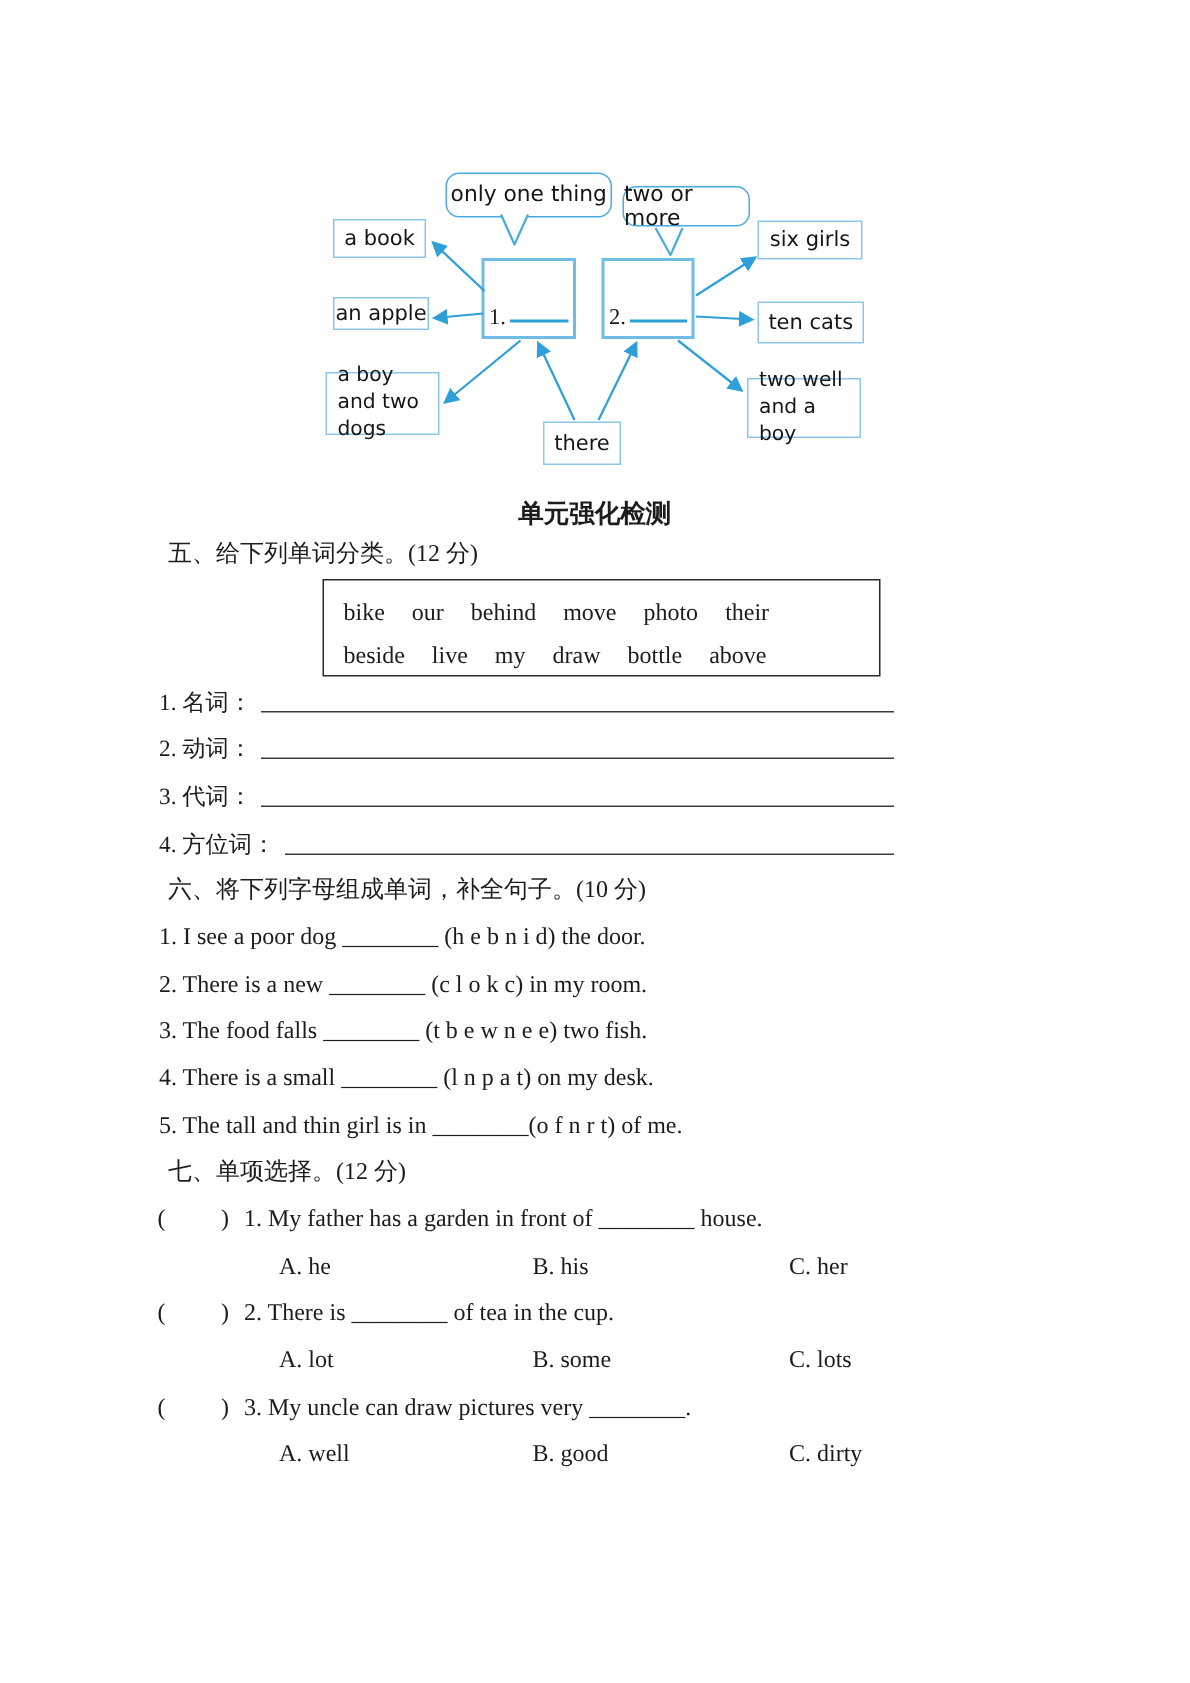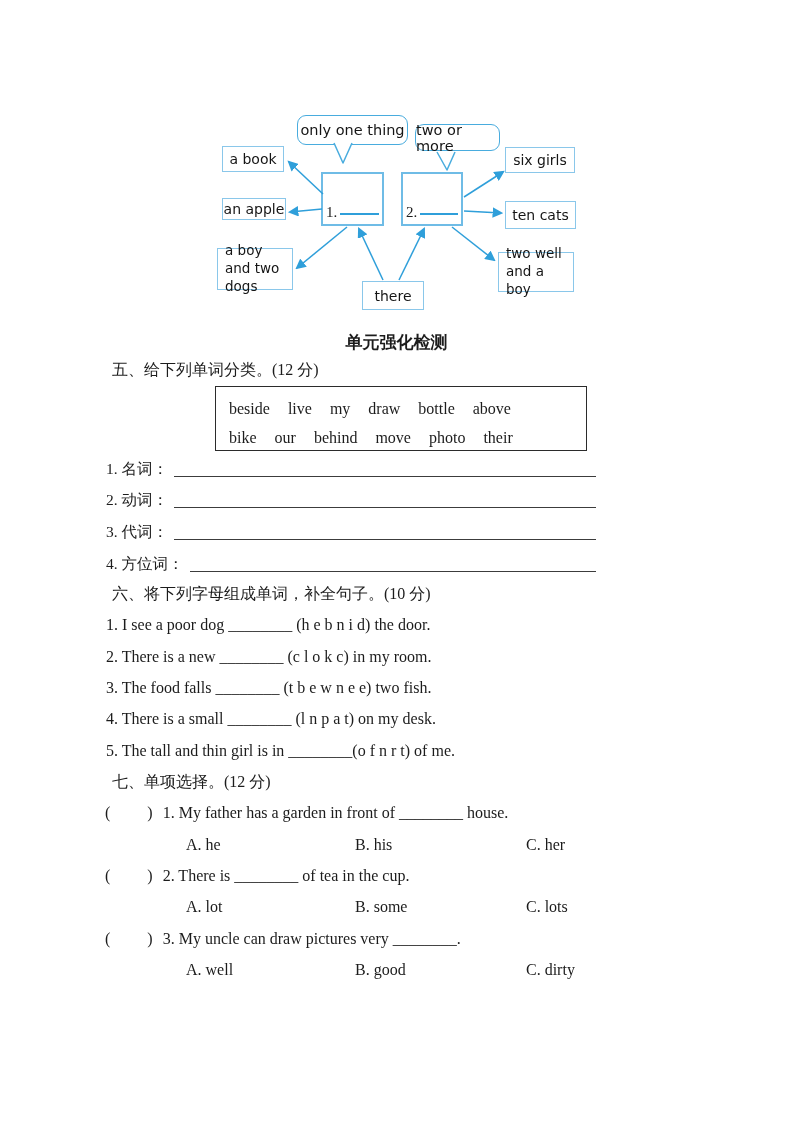--- a/index.html
+++ b/index.html
@@ -35,21 +35,21 @@
     font-size: 13.5px; line-height: 1.32;
     justify-content: flex-start; align-items: center;
     padding-left: 7px; text-align: left;
   }
   .box-a-book   { left: 222px; top: 146px; width: 62px; height: 26px; }
   .box-an-apple { left: 222px; top: 198px; width: 64px; height: 22px; }
   .box-boy-dogs { left: 217px; top: 248px; width: 76px; height: 42px; }
   .box-six-girls{ left: 505px; top: 147px; width: 70px; height: 26px; }
   .box-ten-cats { left: 505px; top: 201px; width: 71px; height: 28px; }
   .box-dogs-boy { left: 498px; top: 252px; width: 76px; height: 40px; }
-  .box-there    { left: 362px; top: 281px; width: 62px; height: 29px; }
+  .box-there    { left: 362px; top: 281px; width: 52px; height: 29px; }
 
   .bubble {
     border: 1.5px solid #49acde;
     border-radius: 9px;
     display: flex; align-items: center; justify-content: center;
     font-size: 14.5px; font-weight: 500;
   }
   .bubble-singular { left: 297px; top: 115px; width: 111px; height: 30px; }
   .bubble-plural   { left: 415px; top: 124px; width: 85px;  height: 27px; }
 
@@ -74,21 +74,21 @@
   .sec-head { left: 112px; }
   .item-row { left: 106px; }
 
   .wordbank {
     position: absolute; left: 215px; top: 386px; width: 372px; height: 65px;
     border: 1px solid #2b2b2b;
     padding: 7px 0 0 13px;
   }
   .wb-row { display: flex; gap: 18px; height: 29px; align-items: center; font-size: 16px; }
 
-  .blank-row { display: flex; width: 490px; align-items: flex-end; }
+  .blank-row { display: flex; width: 490px; align-items: flex-start; }
   .blank-row .lbl { font-size: 15.5px; white-space: nowrap; }
   .blank-row .fill-line {
     flex: 1; border-bottom: 1px solid #3c3c3c;
     margin: 0 0 2px 6px; height: 16px;
   }
 
   .paren-gap { display: inline-block; width: 37px; }
   .stem { margin-left: 10px; }
   .opts-row { position: absolute; left: 0; width: 793px; font-size: 16px; line-height: 20px; }
   .optA { position: absolute; left: 186px; }
@@ -140,35 +140,35 @@
       <span class="slot-line"></span>
     </div>
   </div>
 
   <div class="doc-title">单元强化检测</div>
 
   <div class="row sec-head" style="top:360px">五、给下列单词分类。(12 分)</div>
 
   <div class="wordbank">
     <div class="wb-row">
+      <span>bike</span>
+      <span>our</span>
+      <span>behind</span>
+      <span>move</span>
+      <span>photo</span>
+      <span>their</span>
+    </div>
+    <div class="wb-row">
       <span>beside</span>
       <span>live</span>
       <span>my</span>
       <span>draw</span>
       <span>bottle</span>
       <span>above</span>
     </div>
-    <div class="wb-row">
-      <span>bike</span>
-      <span>our</span>
-      <span>behind</span>
-      <span>move</span>
-      <span>photo</span>
-      <span>their</span>
-    </div>
   </div>
 
   <div class="row item-row blank-row" style="top:459px">
     <span class="lbl">1. 名词：</span>
     <span class="fill-line"></span>
   </div>
   <div class="row item-row blank-row" style="top:490px">
     <span class="lbl">2. 动词：</span>
     <span class="fill-line"></span>
   </div>

